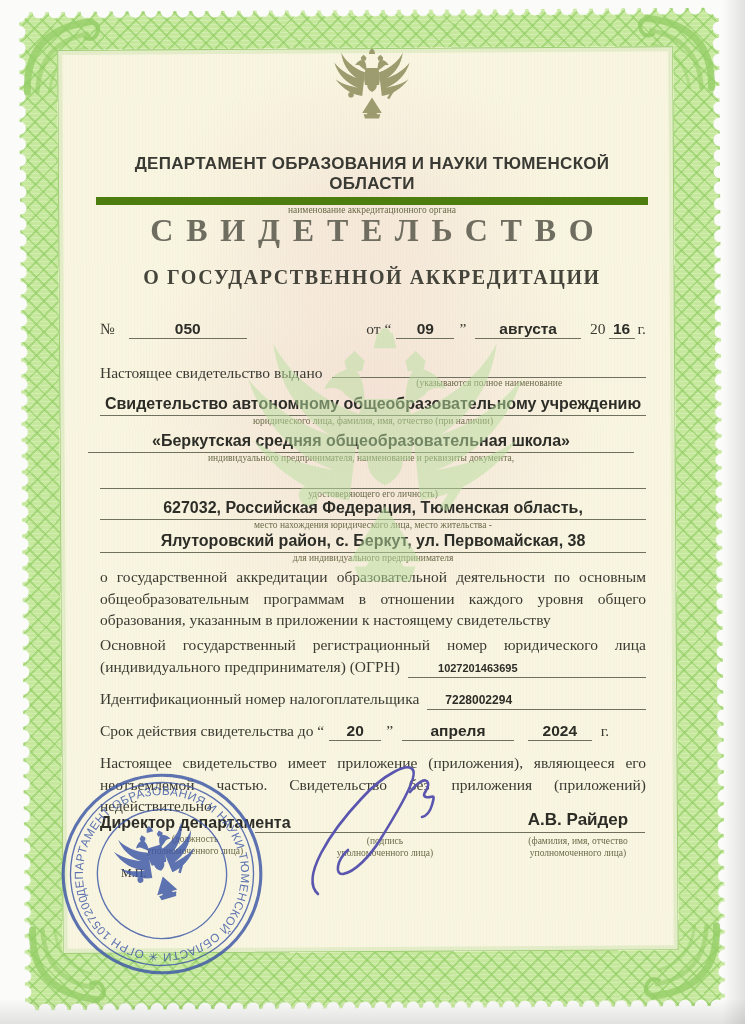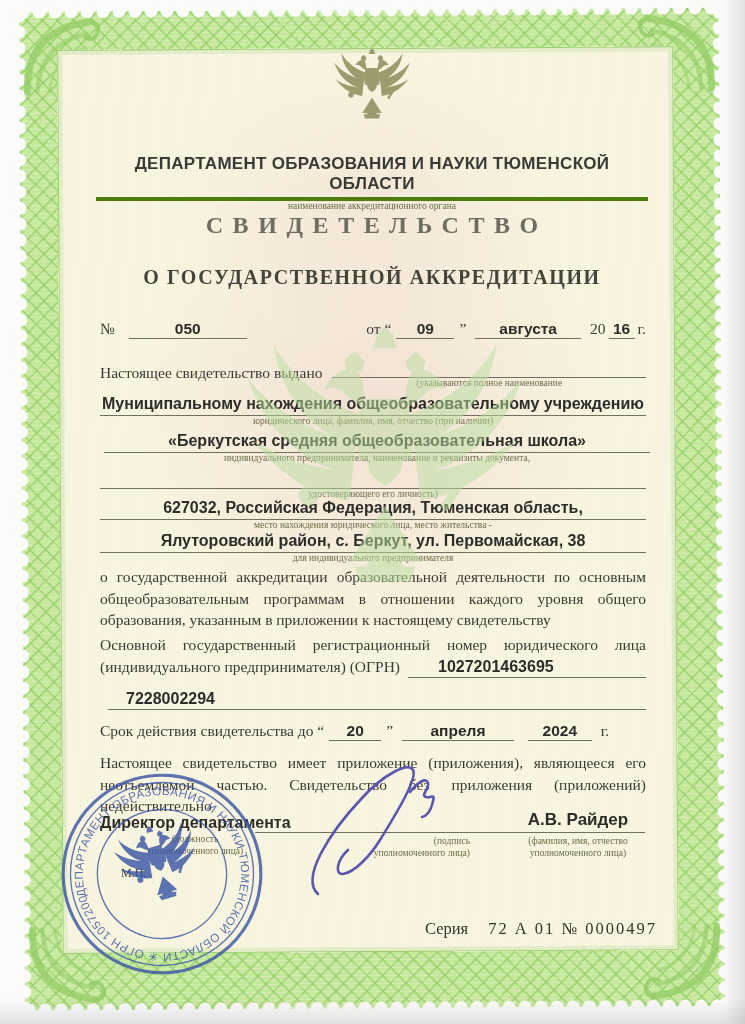--- a/index.html
+++ b/index.html
@@ -37,22 +37,22 @@
      repeating-linear-gradient(90deg, rgba(214,170,170,.05) 0 1px, rgba(255,255,255,0) 1px 3px);}
   .content{position:absolute;inset:0;z-index:2;}
   .abs{position:absolute;}
   
   .emblem-top{left:330px;top:48px;width:84px;height:92px;color:#8d8d5c;opacity:.85;}
   .watermark{left:232px;top:328px;width:306px;height:330px;color:#b9dfa0;opacity:.5;z-index:1;}
   
   .sans{font-family:"Liberation Sans",sans-serif;}
   .cap{font-size:9.5px;color:#6b6b4a;text-align:center;line-height:1.25;}
   .h-org{font-size:17px;font-weight:bold;color:#3a3a35;text-align:center;letter-spacing:.3px;
-    border-bottom:4px solid #4d7c0f;padding-bottom:3px;}
-  .title1{font-size:24px;font-weight:bold;color:#6e6d60;letter-spacing:.40em;text-align:center;text-indent:.40em;}
+    border-bottom:8px solid #4d7c0f;padding-bottom:3px;}
+  .title1{font-size:32px;font-weight:bold;color:#6e6d60;letter-spacing:.40em;text-align:center;text-indent:.40em;}
   .title2{font-size:20px;font-weight:bold;color:#45443b;letter-spacing:1.6px;text-align:center;}
   .ser{font-size:15.5px;color:#3b3b33;}
   .bold-val{font-family:"Liberation Sans",sans-serif;font-weight:bold;color:#2d2d28;}
   .row{display:flex;align-items:baseline;}
   .big-line{border-bottom:1.5px solid #70705e;text-align:center;font-family:"Liberation Sans",sans-serif;
     font-weight:bold;font-size:16px;color:#2d2d28;min-height:21px;line-height:21px;white-space:nowrap;padding-bottom:1px;}
   .fill{flex:1;position:relative;border-bottom:1.5px solid #70705e;min-height:19px;}
   .fill .cap{position:absolute;top:20px;left:0;right:0;}
   .just{text-align:justify;line-height:1.40;}
   .jlast{text-align:justify;text-align-last:justify;line-height:1.40;}
@@ -147,25 +147,25 @@
     </div>
 
     <div class="abs row" style="left:100px;top:358px;width:546px;">
       <span class="ser" style="white-space:nowrap;">Настоящее свидетельство выдано</span>
       <span class="fill" style="margin-left:10px;">
         <span class="cap">(указываются полное наименование</span>
       </span>
     </div>
 
     <div class="abs" style="left:100px;top:393px;width:546px;">
-      <div class="big-line">Муниципальному нахождения общеобразовательному учреждению</div>
+      <div class="big-line">Свидетельство автономному общеобразовательному учреждению</div>
       <div class="cap">юридического лица, фамилия, имя, отчество (при наличии)</div>
     </div>
 
-    <div class="abs" style="left:104px;top:430px;width:546px;">
+    <div class="abs" style="left:88px;top:430px;width:546px;">
       <div class="big-line">«Беркутская средняя общеобразовательная школа»</div>
       <div class="cap">индивидуального предпринимателя, наименование и реквизиты документа,</div>
     </div>
 
     <div class="abs" style="left:100px;top:466px;width:546px;">
       <div class="big-line"></div>
       <div class="cap">удостоверяющего его личность)</div>
     </div>
 
     <div class="abs" style="left:100px;top:497px;width:546px;">
@@ -177,47 +177,48 @@
       <div class="big-line">Ялуторовский район, с. Беркут, ул. Первомайская, 38</div>
       <div class="cap">для индивидуального предпринимателя</div>
     </div>
 
     <div class="abs ser just" style="left:100px;top:566px;width:546px;">о государственной аккредитации образовательной деятельности по основным общеобразовательным программам в отношении каждого  уровня общего образования, указанным в приложении к настоящему свидетельству</div>
 
     <div class="abs" style="left:100px;top:634px;width:546px;">
       <div class="ser jlast">Основной государственный регистрационный номер юридического лица</div>
       <div class="row" style="margin-top:2px;">
         <span class="ser" style="white-space:nowrap;">(индивидуального предпринимателя) (ОГРН)</span>
-        <span class="fill" style="margin-left:8px;"><span class="bold-val" style="font-size:16px;padding-left:30px;">1027201463695</span></span>
+        <span class="fill" style="margin-left:8px;"><span class="bold-val" style="font-size:11px;padding-left:30px;">1027201463695</span></span>
       </div>
     </div>
 
     <div class="abs row" style="left:100px;top:690px;width:546px;">
-      <span class="fill" style="margin-left:8px;"><span class="bold-val" style="font-size:16px;padding-left:18px;">7228002294</span></span>
+      <span class="ser" style="white-space:nowrap;">Идентификационный номер налогоплательщика</span>
+      <span class="fill" style="margin-left:8px;"><span class="bold-val" style="font-size:12px;padding-left:18px;">7228002294</span></span>
     </div>
 
     <div class="abs ser" style="left:100px;top:722px;width:546px;">
       <span>Срок действия свидетельства до</span>
       <span>“</span><span class="datebox" style="width:52px;">20</span><span>”</span>
       <span class="datebox" style="width:112px;">апреля</span>
       <span class="datebox" style="width:64px;">2024</span>
       <span>г.</span>
     </div>
 
     <div class="abs ser just" style="left:100px;top:752px;width:546px;">Настоящее свидетельство имеет приложение (приложения), являющееся его неотъемлемой частью.  Свидетельство без приложения (приложений) недействительно</div>
 
     <div class="abs" style="left:255px;top:811px;width:390px;border-bottom:1px solid #70705e;height:21px;"></div>
 
     <div class="abs bold-val" style="left:100px;top:814px;font-size:16px;">Директор департамента</div>
     <div class="abs cap" style="left:110px;top:834px;width:170px;">
       <div>(должность</div>
       <div>уполномоченного лица)</div>
     </div>
 
-    <div class="abs cap" style="left:300px;top:836px;width:170px;text-align:right;">
+    <div class="abs cap" style="left:300px;top:836px;width:170px;">
       <div>(подпись</div>
       <div>уполномоченного лица)</div>
     </div>
 
     <div class="abs bold-val" style="left:498px;top:810px;width:160px;text-align:center;font-size:17px;">А.В. Райдер</div>
     <div class="abs cap" style="left:493px;top:836px;width:170px;">
       <div>(фамилия, имя, отчество</div>
       <div>уполномоченного лица)</div>
     </div>
 
@@ -240,18 +241,15 @@
         </g>
     </svg>
 
     <svg class="abs signature" viewBox="0 0 178 142">
       <g fill="none" stroke="#5a55ae" stroke-width="2.6" stroke-linecap="round">
         <path d="M20,134 C2,118 32,72 64,38 C86,14 110,2 115,10 C120,18 98,54 82,80 C72,96 57,112 45,114 C37,115 38,101 50,90"></path>
         <path d="M112,32 C120,22 128,17 130,23 C132,29 122,35 128,37 C134,39 138,31 134,45 C132,52 128,56 124,57"></path>
       </g>
     </svg>
 
-    <div class="abs series-row">
-      <span>Серия</span><span class="v">72 А 01 № 0000497</span>
-    </div>
 
   </div>
 </div>
 
 </body></html>

